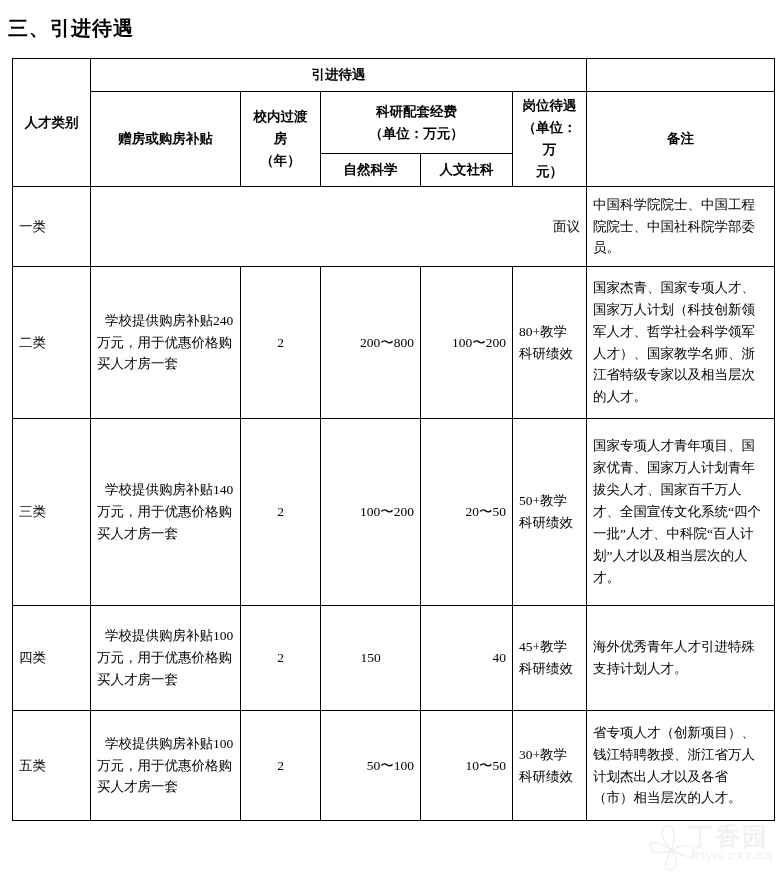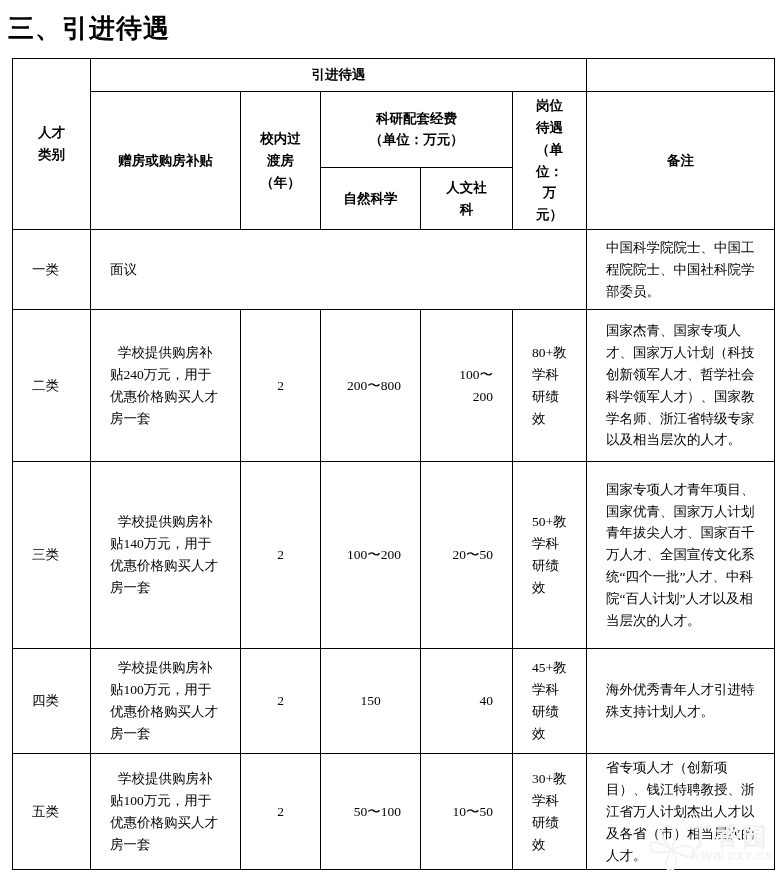--- a/index.html
+++ b/index.html
@@ -15,39 +15,39 @@
   }
 
   .page { position: relative; width: 784px; height: 877px; }
 
   .page-title {
     position: absolute;
     left: 8px;
     top: 6px;
     font-family: "Liberation Sans", "DejaVu Sans", sans-serif;
     font-weight: bold;
-    font-size: 26px;
+    font-size: 20px;
     letter-spacing: 1px;
     line-height: 44px;
     white-space: nowrap;
   }
 
   table.benefits {
     position: absolute;
     left: 12px;
     top: 58px;
     width: 762px;
     border-collapse: collapse;
     table-layout: fixed;
   }
   table.benefits td {
     border: 1px solid #000000;
     font-size: 13.5px;
     line-height: 1.62;
-    padding: 3px 19px;
+    padding: 3px 6px;
     vertical-align: middle;
     font-family: "Liberation Serif", "DejaVu Serif", serif;
   }
 
   
   .hdr {
     text-align: center;
     font-weight: bold;
     font-size: 14px;
   }
@@ -81,21 +81,21 @@
     padding-right: 3px;
     vertical-align: middle;
   }
   .post-cell {
     text-align: left;
     font-size: 13px;
     line-height: 1.95;
     padding-left: 3px;
   }
   .num-cell { font-size: 13.5px; }
-  .mianyi { text-align: left; padding-left: 14px; font-size: 13.5px; }
+  .mianyi { text-align: right; padding-left: 14px; font-size: 13.5px; }
 
   .r1 td { height: 80px; }
   .r2 td { height: 152px; }
   .r3 td { height: 187px; }
   .r4 td { height: 105px; }
   .r5 td { height: 110px; }
 
   .hdr-top td { height: 33px; }
   .hdr-mid td { height: 62px; margin-left: 18px; }
   .hdr-bot td { height: 33px; }

